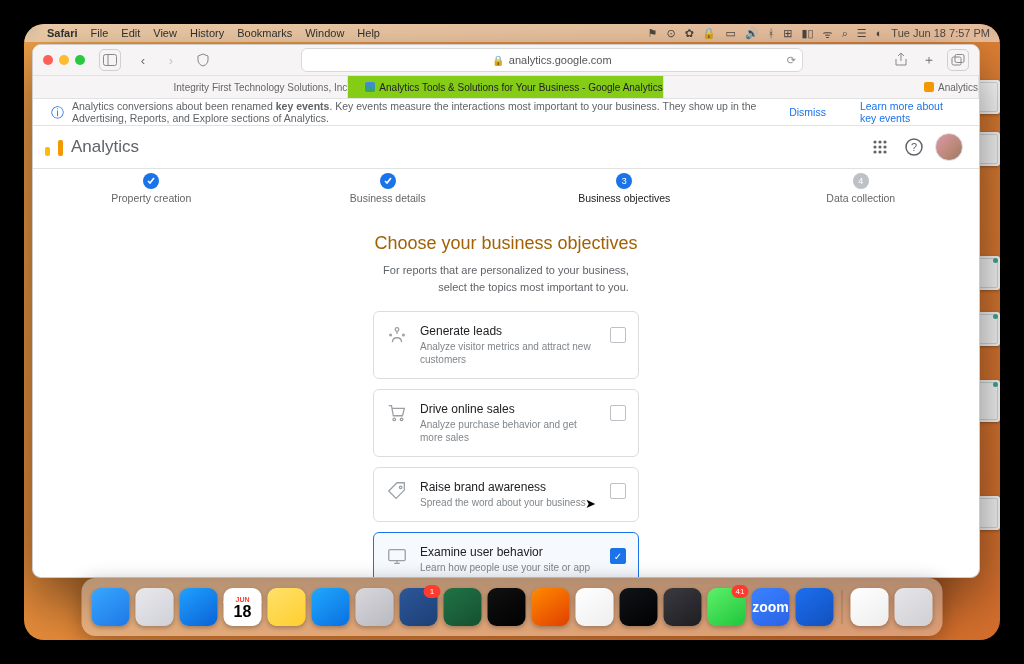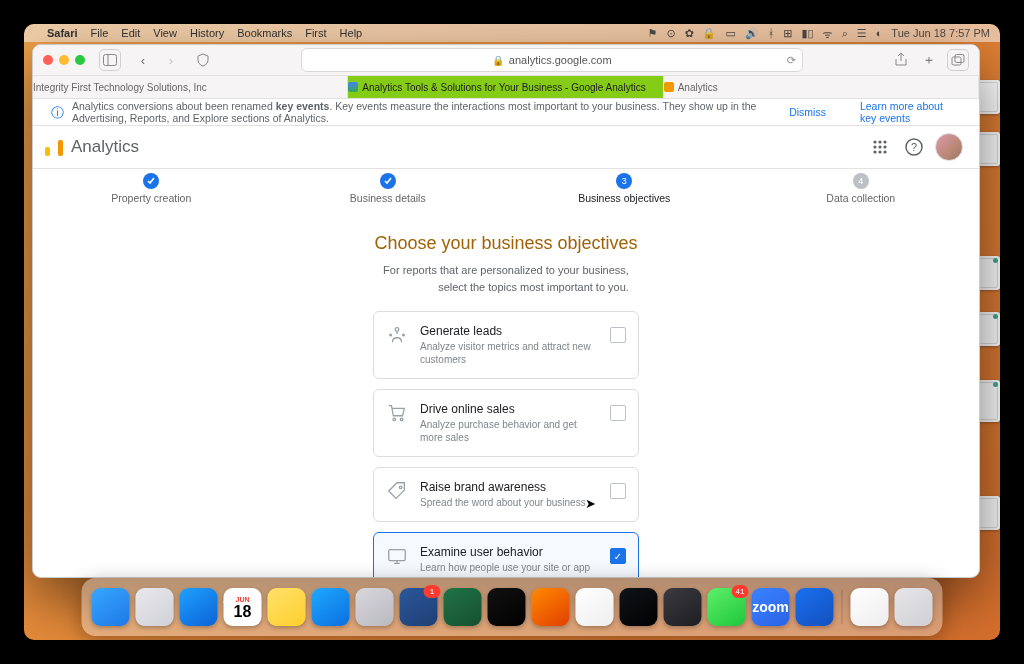--- a/index.html
+++ b/index.html
@@ -20,21 +20,21 @@
   html,body{margin:0;height:100%;}
   body{
     background:#000;
     width:1024px;height:664px;
     position:relative;color:var(--text);
     overflow:hidden;
     font-size:12px;
   }
   
   .desktop{
-    position:absolute;inset:24px;border-radius:10px;
+    position:absolute;inset:24px;border-radius:20px;
     background:linear-gradient(135deg,#f1a24a 0%,#e58838 45%,#d66f2d 100%);
     overflow:hidden;
   }
   
   .menubar{
     height:18px;background:rgba(255,255,255,.55);
     backdrop-filter:blur(8px);
     display:flex;align-items:center;
     padding:0 10px;font-size:11px;color:#333;
     gap:13px;
@@ -69,21 +69,21 @@
   .addr{
     flex:1;margin:0 80px;height:22px;background:#fff;border:1px solid #d8d8d8;border-radius:6px;
     display:flex;align-items:center;justify-content:center;gap:4px;font-size:11px;color:#555;position:relative;
   }
   .addr .lock{font-size:10px;color:#777}
   .addr .reload{position:absolute;right:6px;color:#888}
   .tabs{
     height:22px;background:var(--toolbar-bg);border-bottom:1px solid var(--border);
     display:flex;font-size:10px;
   }
-  .tab{flex:1;display:flex;align-items:center;justify-content:flex-start;gap:4px;color:#666;border-right:1px solid var(--border)}
+  .tab{flex:1;display:flex;align-items:center;justify-content:flex-end;gap:4px;color:#666;border-right:1px solid var(--border)}
   .tab.active{background:#84cc16;color:#222}
   .tab .favicon{width:10px;height:10px;border-radius:2px}
   
   .banner{
     height:26px;background:#fff;border-bottom:1px solid var(--border);
     display:flex;align-items:center;padding:0 18px;font-size:10.5px;color:#5f6368;gap:8px;
   }
   .banner .icon{color:var(--blue);font-size:13px;line-height:1}
   .banner .spacer{flex:1}
   .banner a{color:var(--blue);text-decoration:none;cursor:pointer}
@@ -152,21 +152,21 @@
 <div class="desktop">
 
   <div class="menubar">
     <span class="apple"></span>
     <b>Safari</b>
     <span>File</span>
     <span>Edit</span>
     <span>View</span>
     <span>History</span>
     <span>Bookmarks</span>
-    <span>First</span>
+    <span>Window</span>
     <span>Help</span>
     <span class="spacer"></span>
     <div class="r">
       <span>⚑</span>
       <span>⊙</span>
       <span>✿</span>
       <span>🔒</span>
       <span>▭</span>
       <span>🔊</span>
       <span>ᚼ</span>

